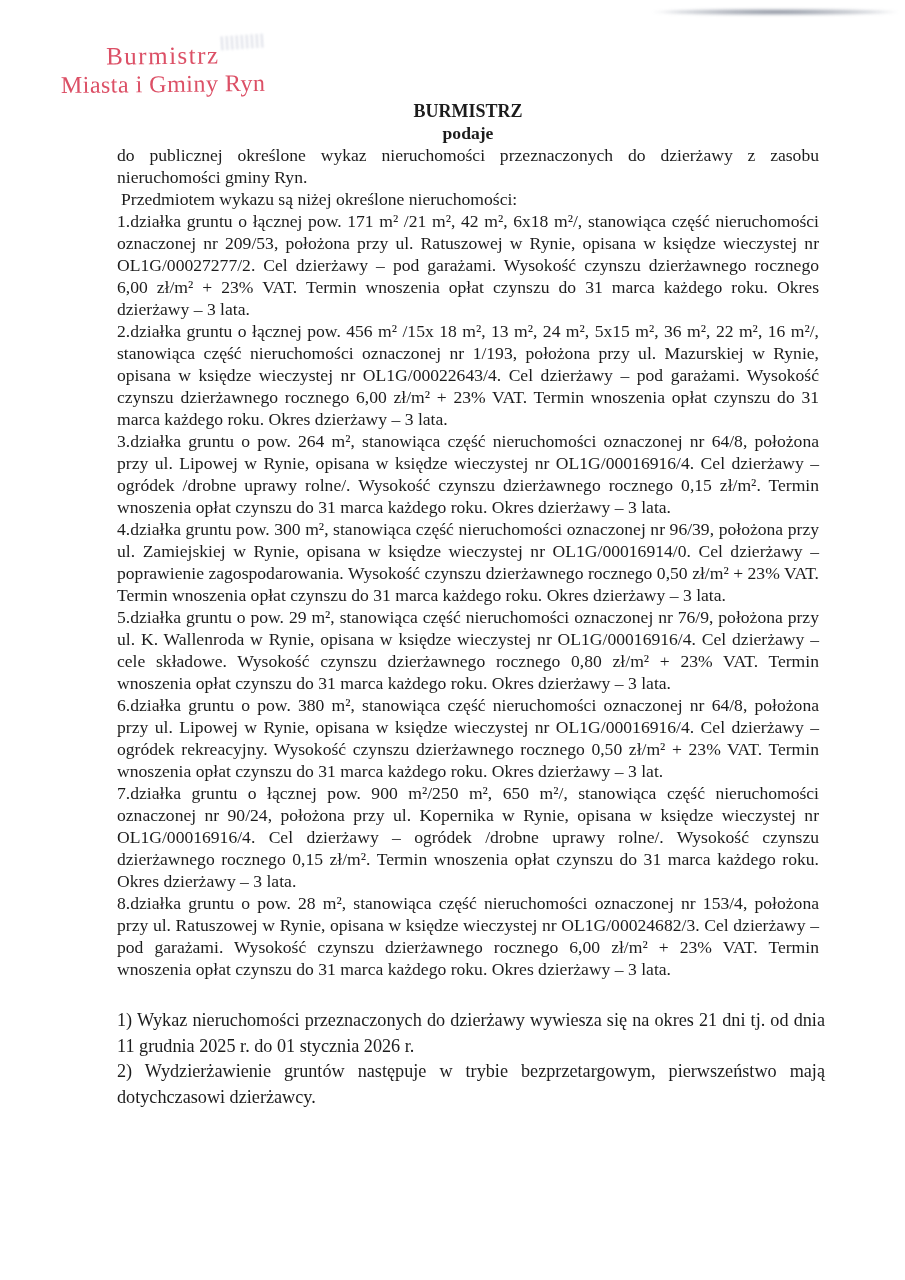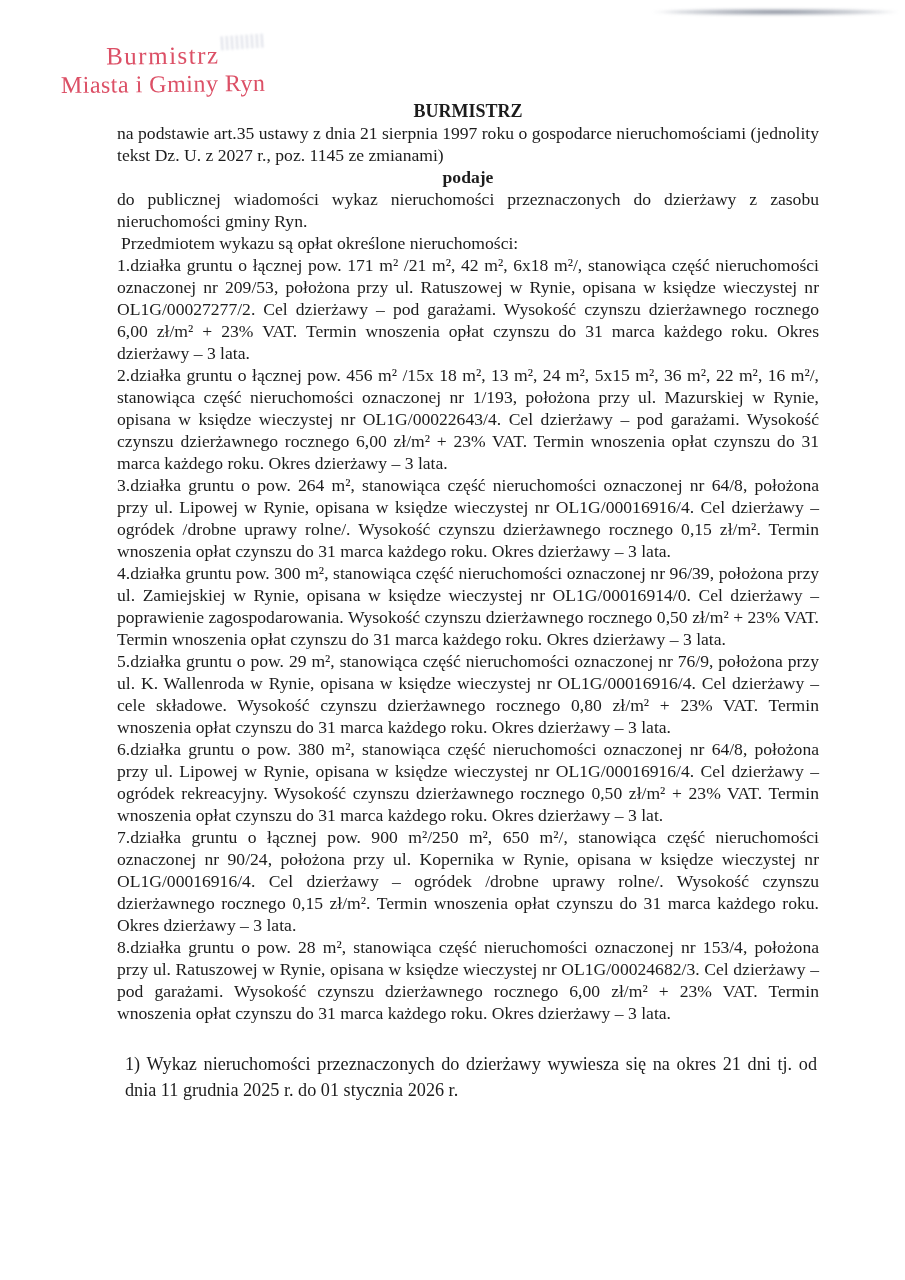--- a/index.html
+++ b/index.html
@@ -83,52 +83,52 @@
     font-family: Liberation Serif, serif;
   }
   .subject { padding-left: 4px; }
   .parcel { font-weight: normal; }
   .notes {
     margin-top: 28px;
     width: 708px;
     font-size: 18.2px;
     line-height: 25.5px;
   }
-  .notes p { margin: 8px; text-align: justify; }
+  .notes p { margin: 0; text-align: justify; }
 </style>
 </head>
 <body>
 
 <div class="page">
 
   <div class="top-artifact"></div>
   <div class="stamp-smudge"></div>
 
   <div class="stamp">
     <div class="s1">Burmistrz</div>
     <div class="s2">Miasta i Gminy Ryn</div>
   </div>
 
   <div class="content">
     <p class="h-line">BURMISTRZ</p>
 
-    <p class="just">na podstawie art.35 ustawy z dnia 21 sierpnia 1997 roku o gospodarce nieruchomościami (jednolity tekst Dz. U. z 2027 r., poz. 1145 ze zmianami)</p>
     <p class="podaje">podaje</p>
-    <p class="just">do publicznej wiadomości wykaz nieruchomości przeznaczonych do dzierżawy z zasobu nieruchomości gminy Ryn.</p>
-    <p class="subject">Przedmiotem wykazu są opłat określone nieruchomości:</p>
+    <p class="just">do publicznej określone wykaz nieruchomości przeznaczonych do dzierżawy z zasobu nieruchomości gminy Ryn.</p>
+    <p class="subject">Przedmiotem wykazu są niżej określone nieruchomości:</p>
 
     <div>
       <p class="just"><span>1.działka gruntu o łącznej pow. 171 m² /21 m², 42 m², 6x18 m²/, stanowiąca część nieruchomości oznaczonej nr </span><span class="parcel">209/53,</span><span> położona przy ul. Ratuszowej w Rynie, opisana w księdze wieczystej nr OL1G/00027277/2. Cel dzierżawy – pod garażami. Wysokość czynszu dzierżawnego rocznego 6,00 zł/m² + 23% VAT. Termin wnoszenia opłat czynszu do 31 marca każdego roku. Okres dzierżawy – 3 lata.</span></p>
       <p class="just"><span>2.działka gruntu o łącznej pow. 456 m² /15x 18 m², 13 m², 24 m², 5x15 m², 36 m², 22 m², 16 m²/, stanowiąca część nieruchomości oznaczonej nr </span><span class="parcel">1/193,</span><span> położona przy ul. Mazurskiej w Rynie, opisana w księdze wieczystej nr OL1G/00022643/4. Cel dzierżawy – pod garażami. Wysokość czynszu dzierżawnego rocznego 6,00 zł/m² + 23% VAT. Termin wnoszenia opłat czynszu do 31 marca każdego roku. Okres dzierżawy – 3 lata.</span></p>
       <p class="just"><span>3.działka gruntu o pow. 264 m², stanowiąca część nieruchomości oznaczonej nr </span><span class="parcel">64/8,</span><span> położona przy ul. Lipowej w Rynie, opisana w księdze wieczystej nr OL1G/00016916/4. Cel dzierżawy – ogródek /drobne uprawy rolne/. Wysokość czynszu dzierżawnego rocznego 0,15 zł/m². Termin wnoszenia opłat czynszu do 31 marca każdego roku. Okres dzierżawy – 3 lata.</span></p>
       <p class="just"><span>4.działka gruntu pow. 300 m², stanowiąca część nieruchomości oznaczonej nr </span><span class="parcel">96/39,</span><span> położona przy ul. Zamiejskiej w Rynie, opisana w księdze wieczystej nr OL1G/00016914/0. Cel dzierżawy – poprawienie zagospodarowania. Wysokość czynszu dzierżawnego rocznego 0,50 zł/m² + 23% VAT. Termin wnoszenia opłat czynszu do 31 marca każdego roku. Okres dzierżawy – 3 lata.</span></p>
       <p class="just"><span>5.działka gruntu o pow. 29 m², stanowiąca część nieruchomości oznaczonej nr </span><span class="parcel">76/9,</span><span> położona przy ul. K. Wallenroda w Rynie, opisana w księdze wieczystej nr OL1G/00016916/4. Cel dzierżawy – cele składowe. Wysokość czynszu dzierżawnego rocznego 0,80 zł/m² + 23% VAT. Termin wnoszenia opłat czynszu do 31 marca każdego roku. Okres dzierżawy – 3 lata.</span></p>
       <p class="just"><span>6.działka gruntu o pow. 380 m², stanowiąca część nieruchomości oznaczonej nr </span><span class="parcel">64/8,</span><span> położona przy ul. Lipowej w Rynie, opisana w księdze wieczystej nr OL1G/00016916/4. Cel dzierżawy – ogródek rekreacyjny. Wysokość czynszu dzierżawnego rocznego 0,50 zł/m² + 23% VAT. Termin wnoszenia opłat czynszu do 31 marca każdego roku. Okres dzierżawy – 3 lat.</span></p>
       <p class="just"><span>7.działka gruntu o łącznej pow. 900 m²/250 m², 650 m²/, stanowiąca część nieruchomości oznaczonej nr </span><span class="parcel">90/24,</span><span> położona przy ul. Kopernika w Rynie, opisana w księdze wieczystej nr OL1G/00016916/4. Cel dzierżawy – ogródek /drobne uprawy rolne/. Wysokość czynszu dzierżawnego rocznego 0,15 zł/m². Termin wnoszenia opłat czynszu do 31 marca każdego roku. Okres dzierżawy – 3 lata.</span></p>
       <p class="just"><span>8.działka gruntu o pow. 28 m², stanowiąca część nieruchomości oznaczonej nr </span><span class="parcel">153/4,</span><span> położona przy ul. Ratuszowej w Rynie, opisana w księdze wieczystej nr OL1G/00024682/3. Cel dzierżawy – pod garażami. Wysokość czynszu dzierżawnego rocznego 6,00 zł/m² + 23% VAT. Termin wnoszenia opłat czynszu do 31 marca każdego roku. Okres dzierżawy – 3 lata.</span></p>
     </div>
 
     <div class="notes">
       <p>1) Wykaz nieruchomości przeznaczonych do dzierżawy wywiesza się na okres 21 dni tj. od dnia 11 grudnia 2025 r. do 01 stycznia 2026 r.</p>
+      <p>2) Wydzierżawienie gruntów następuje w trybie bezprzetargowym, pierwszeństwo mają dotychczasowi dzierżawcy.</p>
     </div>
   </div>
 
 </div>
 
 </body></html>

